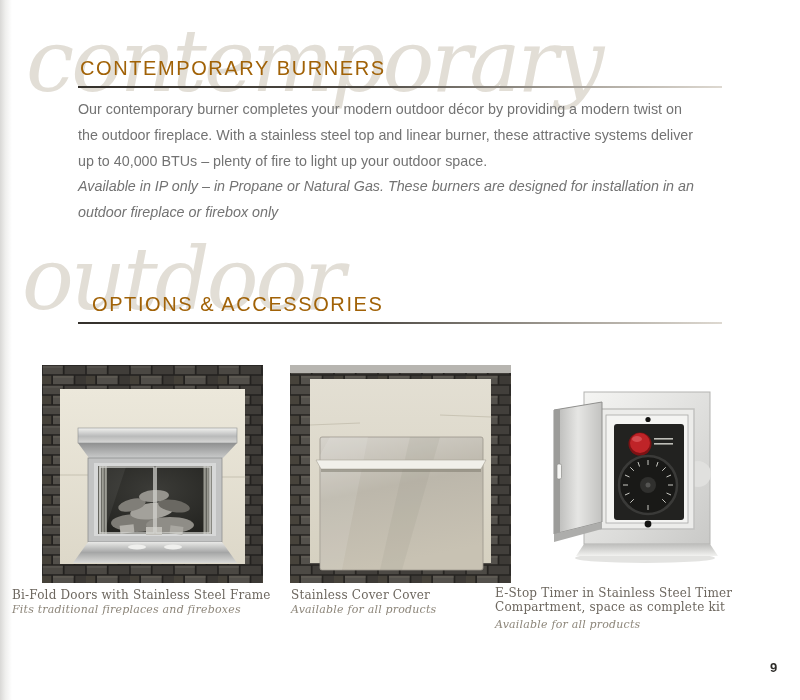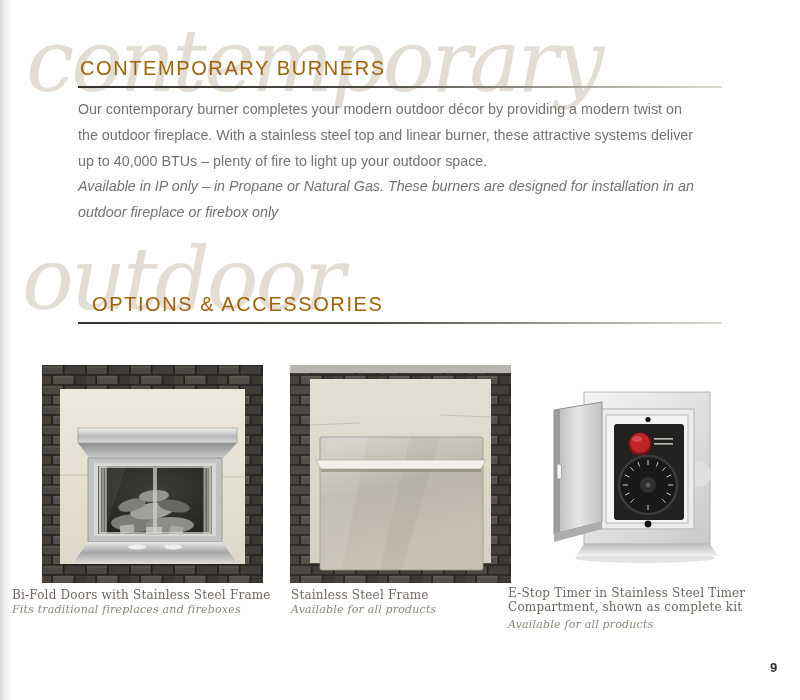--- a/index.html
+++ b/index.html
@@ -24,21 +24,21 @@
   .p1{top:96px;}
   .p2{top:173px;font-style:italic;}
   .photo{position:absolute;z-index:1;}
   .ph1{left:42px;top:365px;}
   .ph2{left:290px;top:365px;}
   .ph3{left:540px;top:382px;}
   .cap{position:absolute;text-align:left;font-family:"DejaVu Serif",serif;
        font-size:12px;line-height:14px;color:#6d675f;letter-spacing:.2px;z-index:1;}
   .cap1{left:12px;top:588px;width:280px;}
   .cap2{left:291px;top:588px;width:220px;}
-  .cap3{left:508px;top:586px;width:248px;}
+  .cap3{left:495px;top:586px;width:248px;}
   .cap .note{font-style:italic;font-size:11px;color:#8d867a;display:block;margin-top:1px;}
   .cap3 .note{margin-top:4px;}
   .page-num{position:absolute;left:770px;top:660px;font-size:13px;font-weight:700;color:#2e2c29;z-index:1;}
 </style>
 </head>
 <body>
 
 <div class="page">
   <div class="edge-left"></div>
 
@@ -219,24 +219,24 @@
       <polygon points="14,152 62,140 62,147 14,160" fill="#adadab"></polygon>
     </svg>
   </div>
 
   <div class="cap cap1">
     <span>Bi-Fold Doors with Stainless Steel Frame</span>
     <span class="note">Fits traditional fireplaces and fireboxes</span>
   </div>
 
   <div class="cap cap2">
-    <span>Stainless Steel Frame</span>
+    <span>Stainless Cover Cover</span>
     <span class="note">Available for all products</span>
   </div>
 
   <div class="cap cap3">
     <span>E-Stop Timer in Stainless Steel Timer</span><br>
-    <span>Compartment,  shown as complete kit</span>
+    <span>Compartment,  space as complete kit</span>
     <span class="note">Available for all products</span>
   </div>
 
   <div class="page-num">9</div>
 </div>
 
 </body></html>

